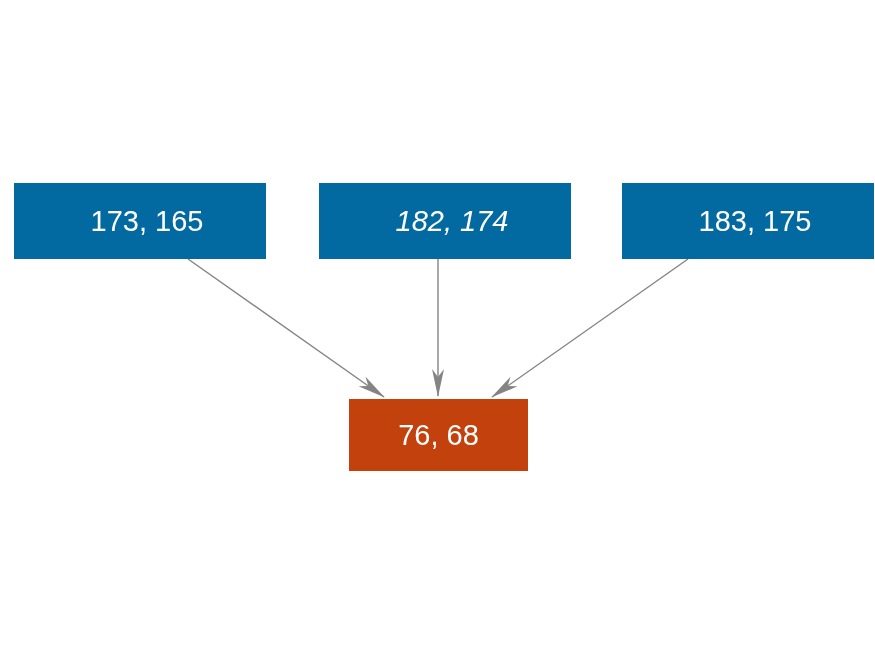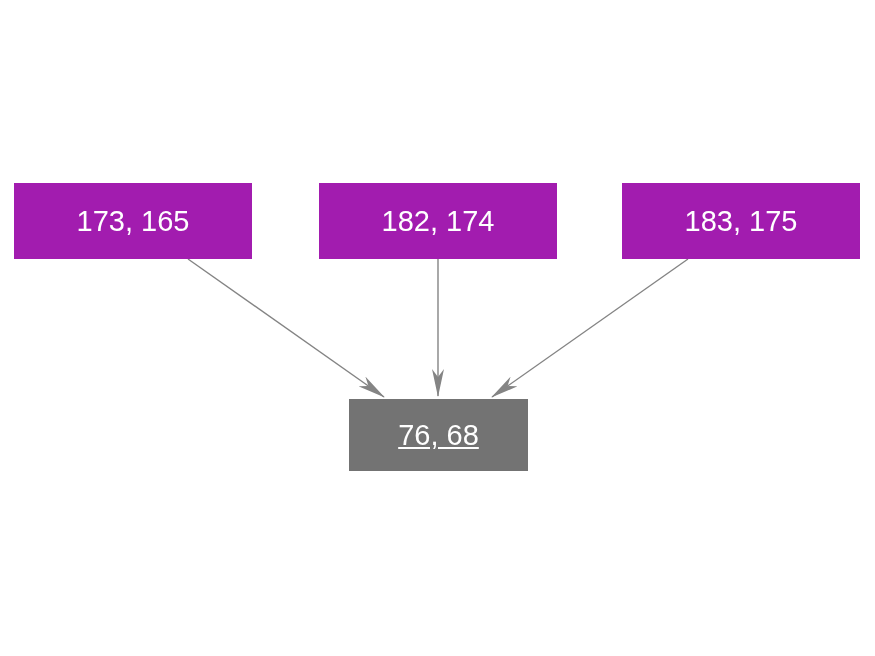--- a/index.html
+++ b/index.html
@@ -27,24 +27,24 @@
     position: absolute;
     display: flex;
     align-items: center;
     justify-content: center;
     color: #ffffff;
     font-size: 29px;
     line-height: 1;
     white-space: nowrap;
     letter-spacing: 0px;
   }
-  .node.source { background: #a21caf; }
-  .node.target { background: #737373; text-decoration: underline; }
+  .node.source { background: #0369a1; padding-left: 14px; }
+  .node.target { background: #c2410c; }
   #node-source-1 { left: 14px;  top: 183px; width: 238px; height: 76px; }
-  #node-source-2 { left: 319px; top: 183px; width: 238px; height: 76px; }
+  #node-source-2 { left: 319px; top: 183px; width: 238px; height: 76px; font-style: italic; }
   #node-source-3 { left: 622px; top: 183px; width: 238px; height: 76px; text-align: right; }
   #node-target   { left: 349px; top: 399px; width: 179px; height: 72px; }
 </style>
 </head>
 <body>
 
 <div class="canvas">
 
   <svg class="edges-layer" width="875" height="656" viewBox="0 0 875 656" xmlns="http://www.w3.org/2000/svg">
     <defs>

